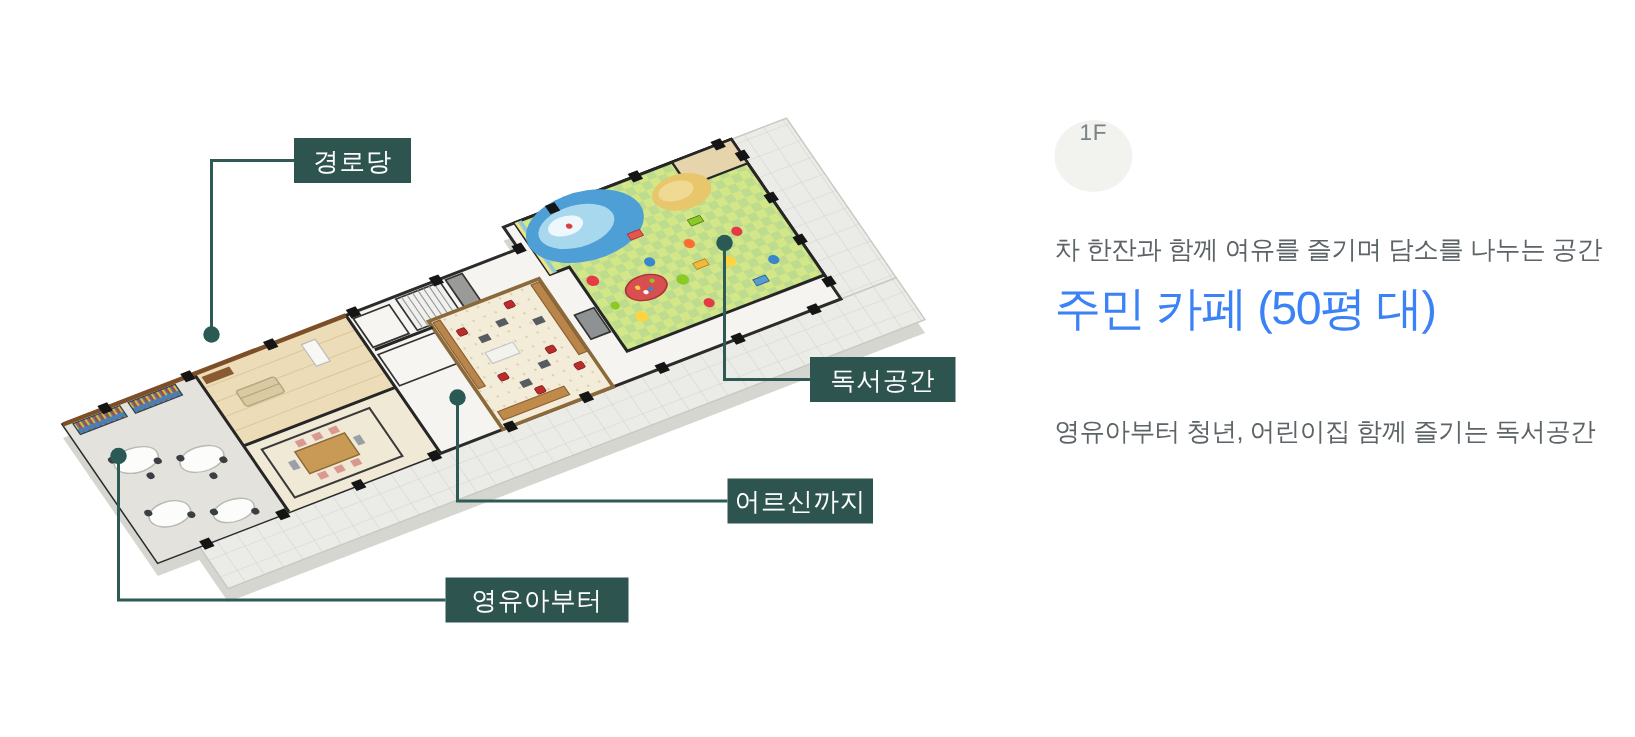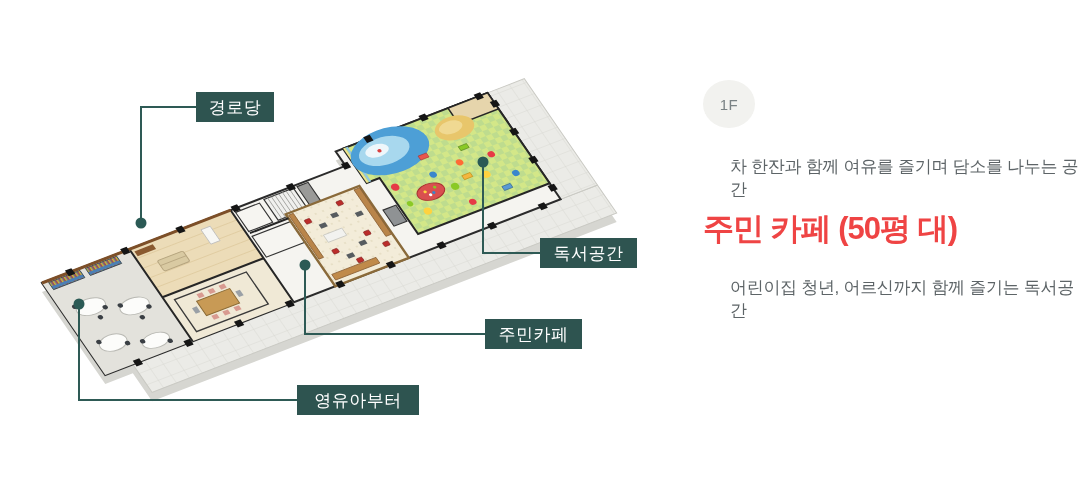--- a/index.html
+++ b/index.html
@@ -7,24 +7,24 @@
        font-family:"Liberation Sans","DejaVu Sans",sans-serif;}
   .stage{position:absolute;inset:0;}
   .plan-wrap{position:absolute;left:0;top:0;width:670px;height:491px;}
   .plan-svg{position:absolute;left:0;top:0;}
   .plan-label{position:absolute;height:30px;background:#2e5450;color:#ffffff;
       font-size:17px;font-weight:500;display:flex;align-items:center;justify-content:center;
       letter-spacing:.5px;box-sizing:border-box;}
   .info-col{position:absolute;left:690px;top:0;width:400px;height:491px;}
   .floor-badge{position:absolute;left:13px;top:80px;width:52px;height:48px;border-radius:50%;
       background:#f2f2ef;color:#7a8284;font-size:15px;font-weight:500;
-      display:flex;align-items:center;justify-content:center;letter-spacing:.5px;}
+      display:flex;align-items:flex-start;justify-content:center;letter-spacing:.5px;}
   .sec{position:absolute;left:13px;}
-  .sec .sub{font-size:17px;color:#5d6467;letter-spacing:-0.3px;margin-left:27px;}
-  .sec .ttl{margin-top:7px;font-size:31px;font-weight:700;color:#ef4444;letter-spacing:-1px;}
+  .sec .sub{font-size:17px;color:#5d6467;letter-spacing:-0.3px;}
+  .sec .ttl{margin-top:7px;font-size:31px;font-weight:400;color:#3b82f6;letter-spacing:-1px;}
   .sec1{top:155px;}
   .sec2{top:276px;}
 </style>
 </head>
 <body>
 
 <div class="stage">
 
   <div class="plan-wrap">
     <svg class="plan-svg" width="670" height="491" viewBox="0 0 670 491">
@@ -221,31 +221,31 @@
       <g fill="#2b5a55">
         <circle cx="141" cy="223" r="5.5"></circle>
         <circle cx="483" cy="162" r="5.5"></circle>
         <circle cx="305" cy="265" r="5.5"></circle>
         <circle cx="79" cy="304" r="5.5"></circle>
       </g>
     </svg>
 
     <div class="plan-label" style="left:196px;top:92px;width:78px">경로당</div>
     <div class="plan-label" style="left:540px;top:238px;width:97px">독서공간</div>
-    <div class="plan-label" style="left:485px;top:319px;width:97px">주민카페</div>
+    <div class="plan-label" style="left:485px;top:319px;width:97px">어르신까지</div>
     <div class="plan-label" style="left:297px;top:385px;width:122px">영유아부터</div>
   </div>
 
   <div class="info-col">
     <div class="floor-badge">
       <span>1F</span>
     </div>
 
     <div class="sec sec1">
       <div class="sub">차 한잔과 함께 여유를 즐기며 담소를 나누는 공간</div>
       <div class="ttl">주민 카페 (50평 대)</div>
     </div>
 
     <div class="sec sec2">
-      <div class="sub">어린이집 청년, 어르신까지 함께 즐기는 독서공간</div>
+      <div class="sub">영유아부터 청년, 어린이집 함께 즐기는 독서공간</div>
     </div>
   </div>
 </div>
 
 </body></html>

